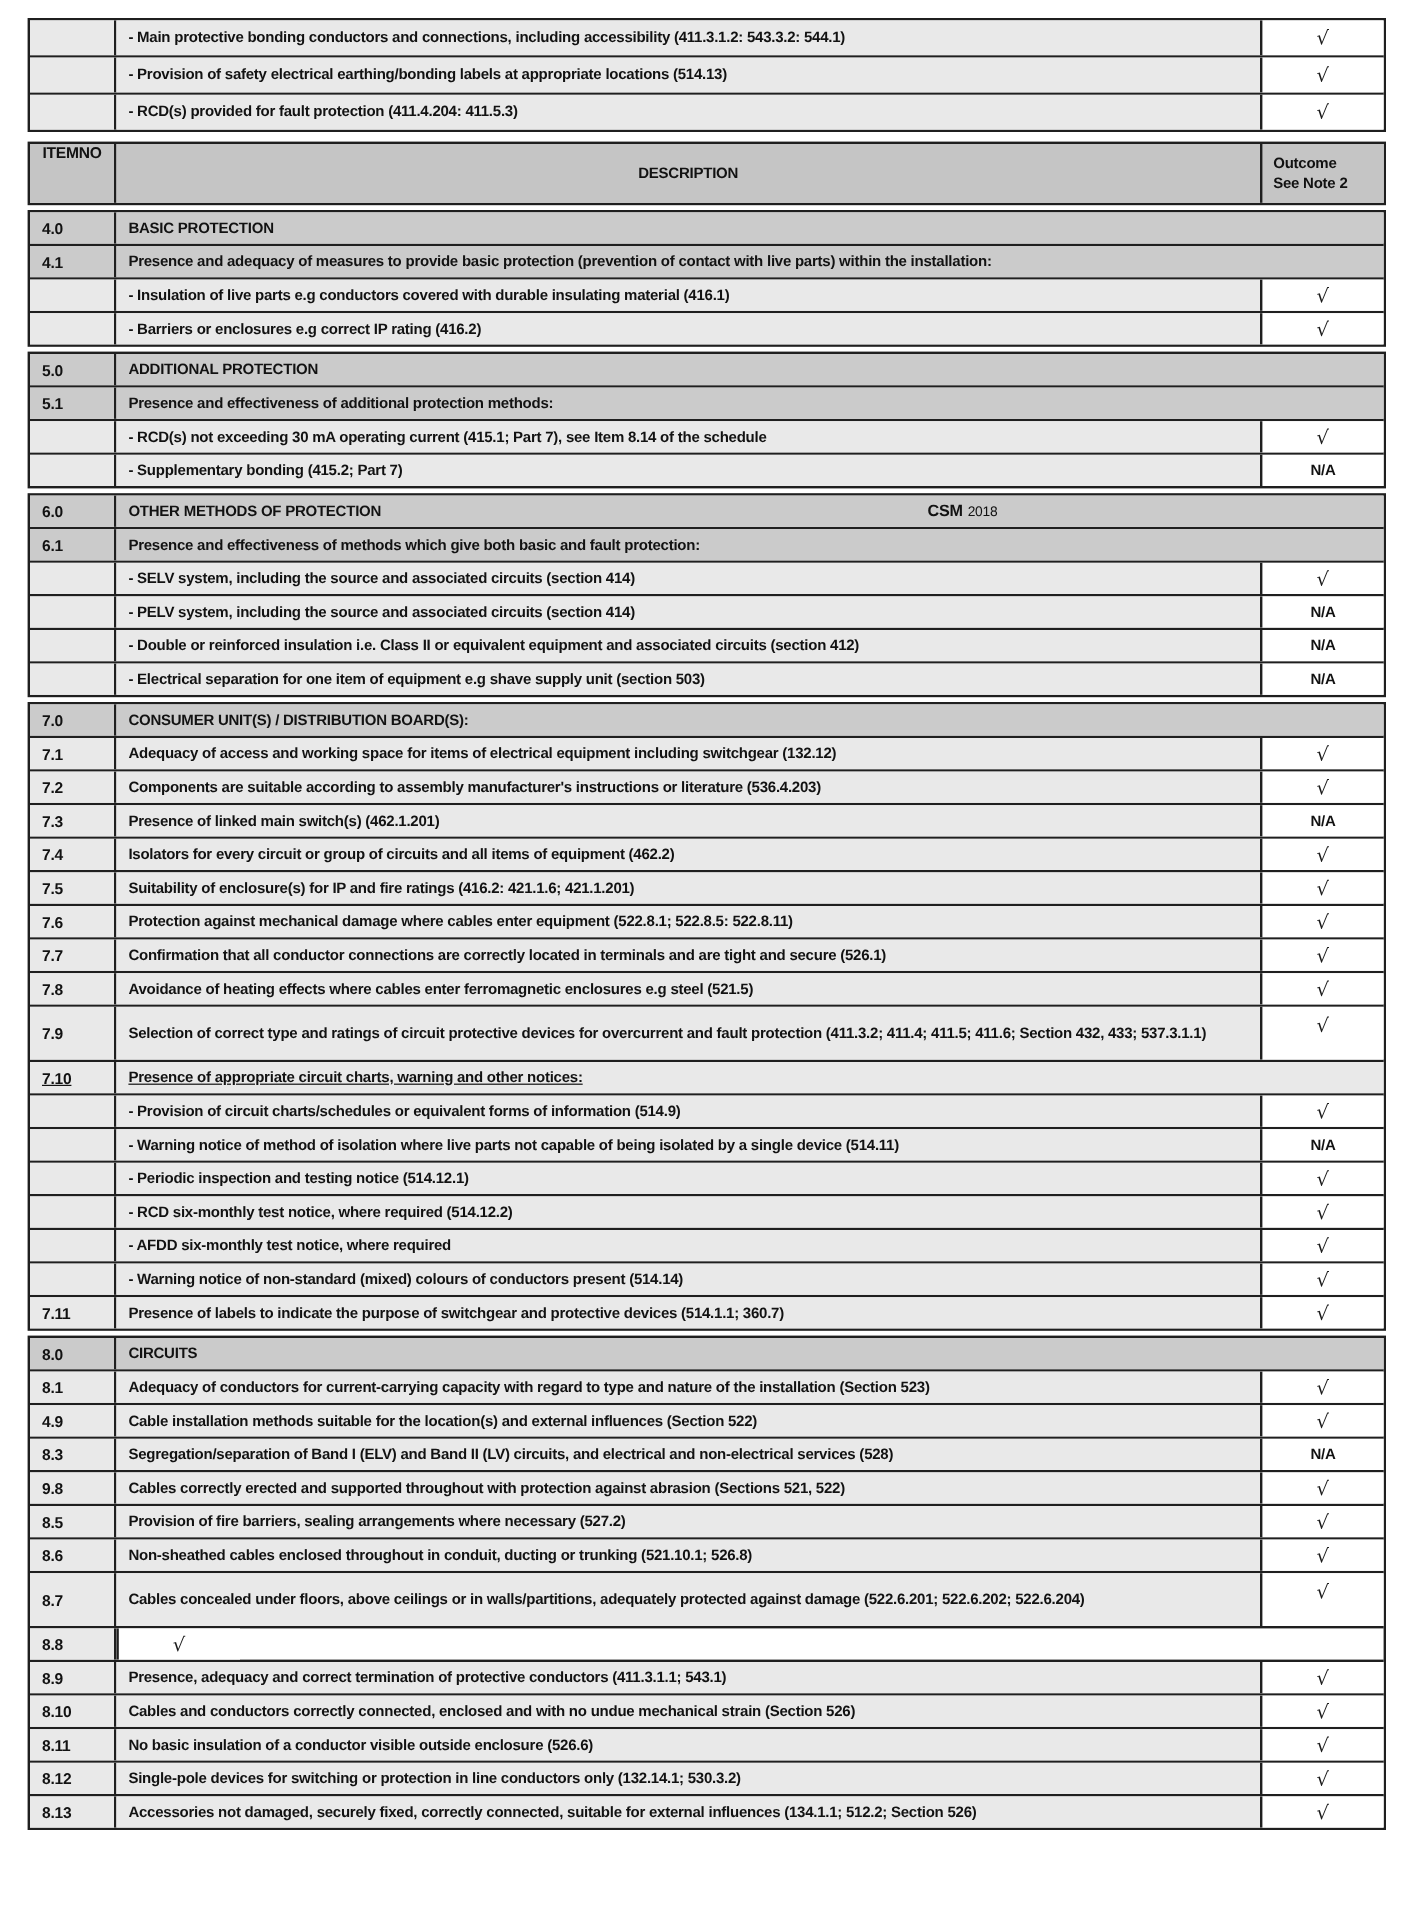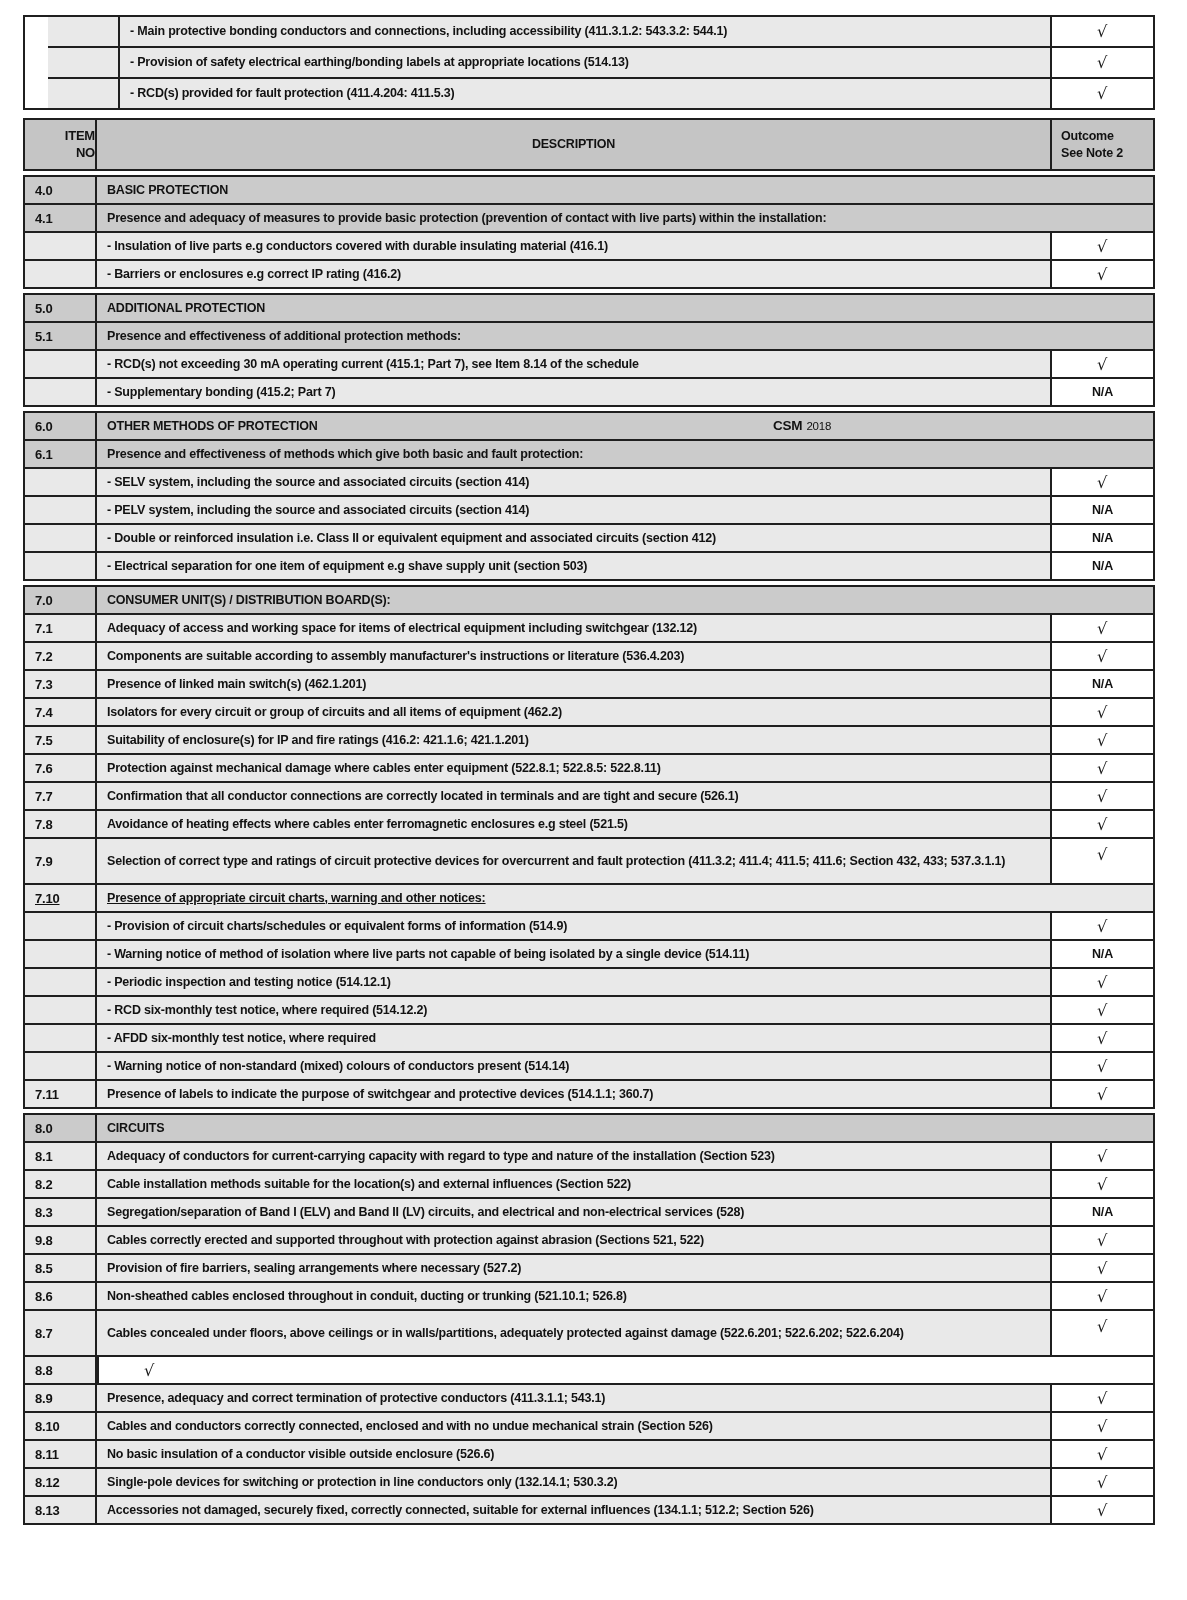--- a/index.html
+++ b/index.html
@@ -8,21 +8,21 @@
   html,body{margin:0;padding:0;background:#ffffff;}
   .page{
     width:1187px;height:1600px;background:#ffffff;position:relative;
     font-family:"Liberation Sans", sans-serif;
     color:#121212;
     overflow:hidden;
   }
   .doc{position:absolute;left:23px;top:15px;width:1132px;}
 
   .block{border:2px solid var(--border);box-sizing:border-box;background:#ffffff;}
-  .block.intro{margin-bottom:8px;padding-left:23px;}
+  .block.intro{margin-bottom:8px;}
   .block.thead{margin-bottom:4px;}
   .block.section{margin-bottom:4px;}
 
   .row{display:flex;align-items:stretch;min-height:26px;}
   .intro .row{min-height:29px;}
   .row + .row{border-top:2px solid var(--border);}
   .row.tall{min-height:44px;}
 
   .c-item{
     flex:0 0 72px;width:72px;box-sizing:border-box;
@@ -47,21 +47,21 @@
   .row.item .c-item, .row.item .c-desc{background:#e9e9e9;}
   .row.note .c-item, .row.note .c-desc{background:#e9e9e9;text-decoration:underline;}
   .row.sectionhead .c-item, .row.sectionhead .c-desc,
   .row.subheader .c-item, .row.subheader .c-desc{background:#cbcbcb;}
 
   .check{font-family:"DejaVu Sans",sans-serif;font-size:16px;font-weight:400;color:#1a1a1a;transform:rotate(2deg);}
   .na{font-weight:bold;font-size:12.5px;letter-spacing:-0.2px;}
 
   
   .hdr{display:flex;min-height:49px;background:#c5c5c5;}
-  .hdr .c-item{flex-direction:column;justify-content:center;align-items:flex-end;padding-left:0;line-height:1.25;}
+  .hdr .c-item{flex-direction:row;justify-content:center;align-items:flex-start;padding-left:0;line-height:1.25;}
   .hdr .c-desc{justify-content:center;background:#c5c5c5;}
   .hdr .c-out{flex-direction:column;align-items:flex-start;justify-content:center;background:#c5c5c5;padding-left:9px;line-height:1.35;font-weight:bold;font-size:12.5px;letter-spacing:-0.2px;}
 
   .csm{position:absolute;left:676px;top:50%;transform:translateY(-50%);white-space:nowrap;}
   .csm-label{font-weight:bold;font-size:13.5px;letter-spacing:-0.2px;}
   .csm-year{font-weight:400;font-size:11.5px;margin-left:4px;}
 </style>
 </head>
 <body>
 
@@ -473,21 +473,21 @@
             </div>
             <div class="c-desc">
               <span>Adequacy of conductors for current-carrying capacity with regard to type and nature of the installation (Section 523)</span>
             </div>
             <div class="c-out">
               <span class="check">√</span>
             </div>
           </div>
           <div class="row item">
             <div class="c-item">
-              <span>8.2</span>
+              <span>4.9</span>
             </div>
             <div class="c-desc">
               <span>Cable installation methods suitable for the location(s) and external influences (Section 522)</span>
             </div>
             <div class="c-out">
               <span class="check">√</span>
             </div>
           </div>
           <div class="row item">
             <div class="c-item">

